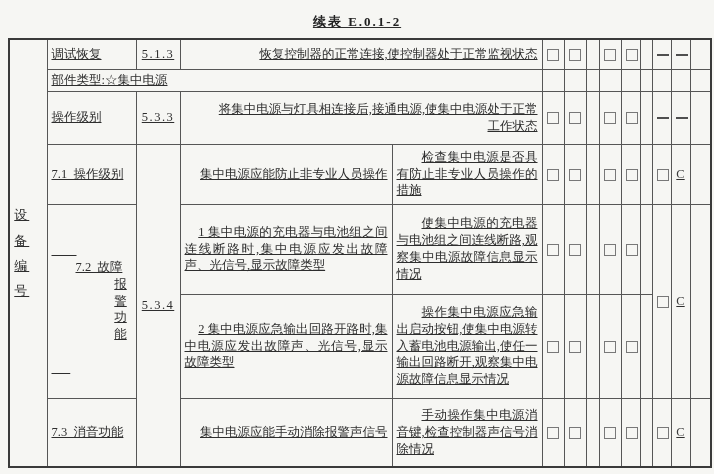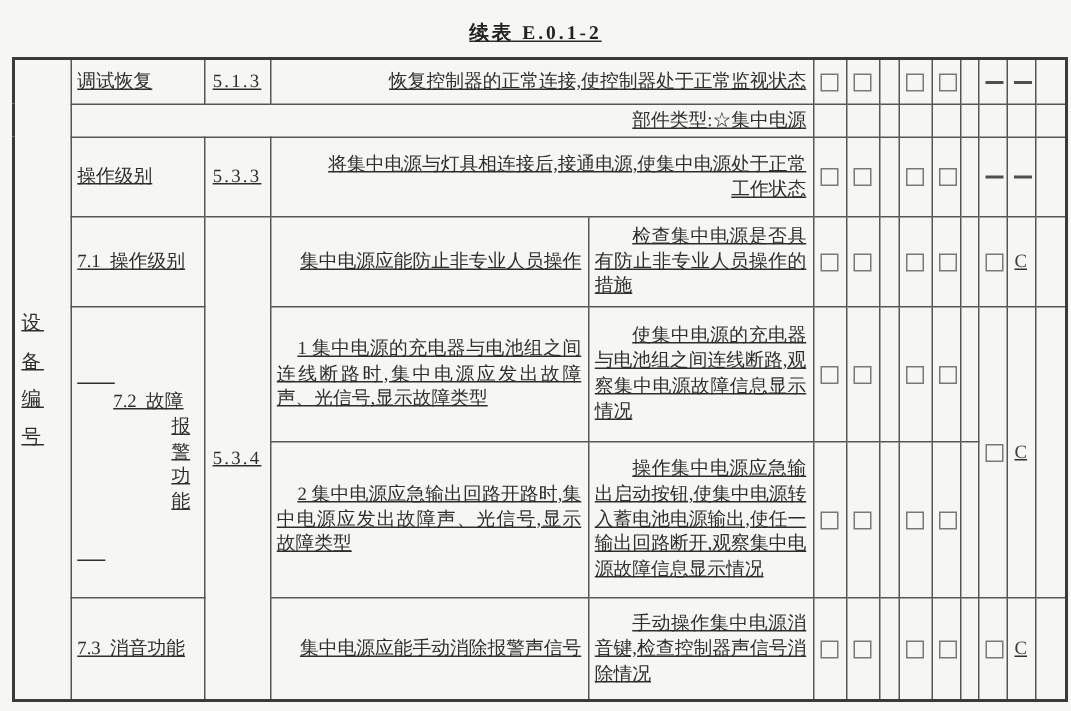--- a/index.html
+++ b/index.html
@@ -49,21 +49,21 @@
   
   td.fn{padding-left:7px;font-size:12.5px;white-space:pre-wrap;}
   td.fn .hang{padding-left:3.1em;text-indent:-3.1em;margin-left:24px;}
   
   td.clause{text-align:center;font-size:12px;letter-spacing:1.5px;padding:0 1px;}
   
   td.desc{text-align:right;text-indent:2em;padding:2px 8px;}
   td.req{text-align:justify;text-indent:1.1em;padding:2px 8px;}
   td.reqc{text-align:right;padding:2px 6px;}
   td.method{text-align:justify;text-indent:2em;padding:2px 6px;}
-  td.part{padding-left:8px;font-size:13px;text-align:right;}
+  td.part{padding-left:8px;font-size:13px;}
   
   td.mk{padding:0;text-align:center;font-size:12px;color:#3d3d3d;}
   .box{
     display:inline-block;width:10px;height:10px;
     border:1px solid #787878;background:transparent;
     vertical-align:middle;
   }
   .dash{
     display:inline-block;width:12px;height:0;
     border-top:2px solid #4f4f4f;

